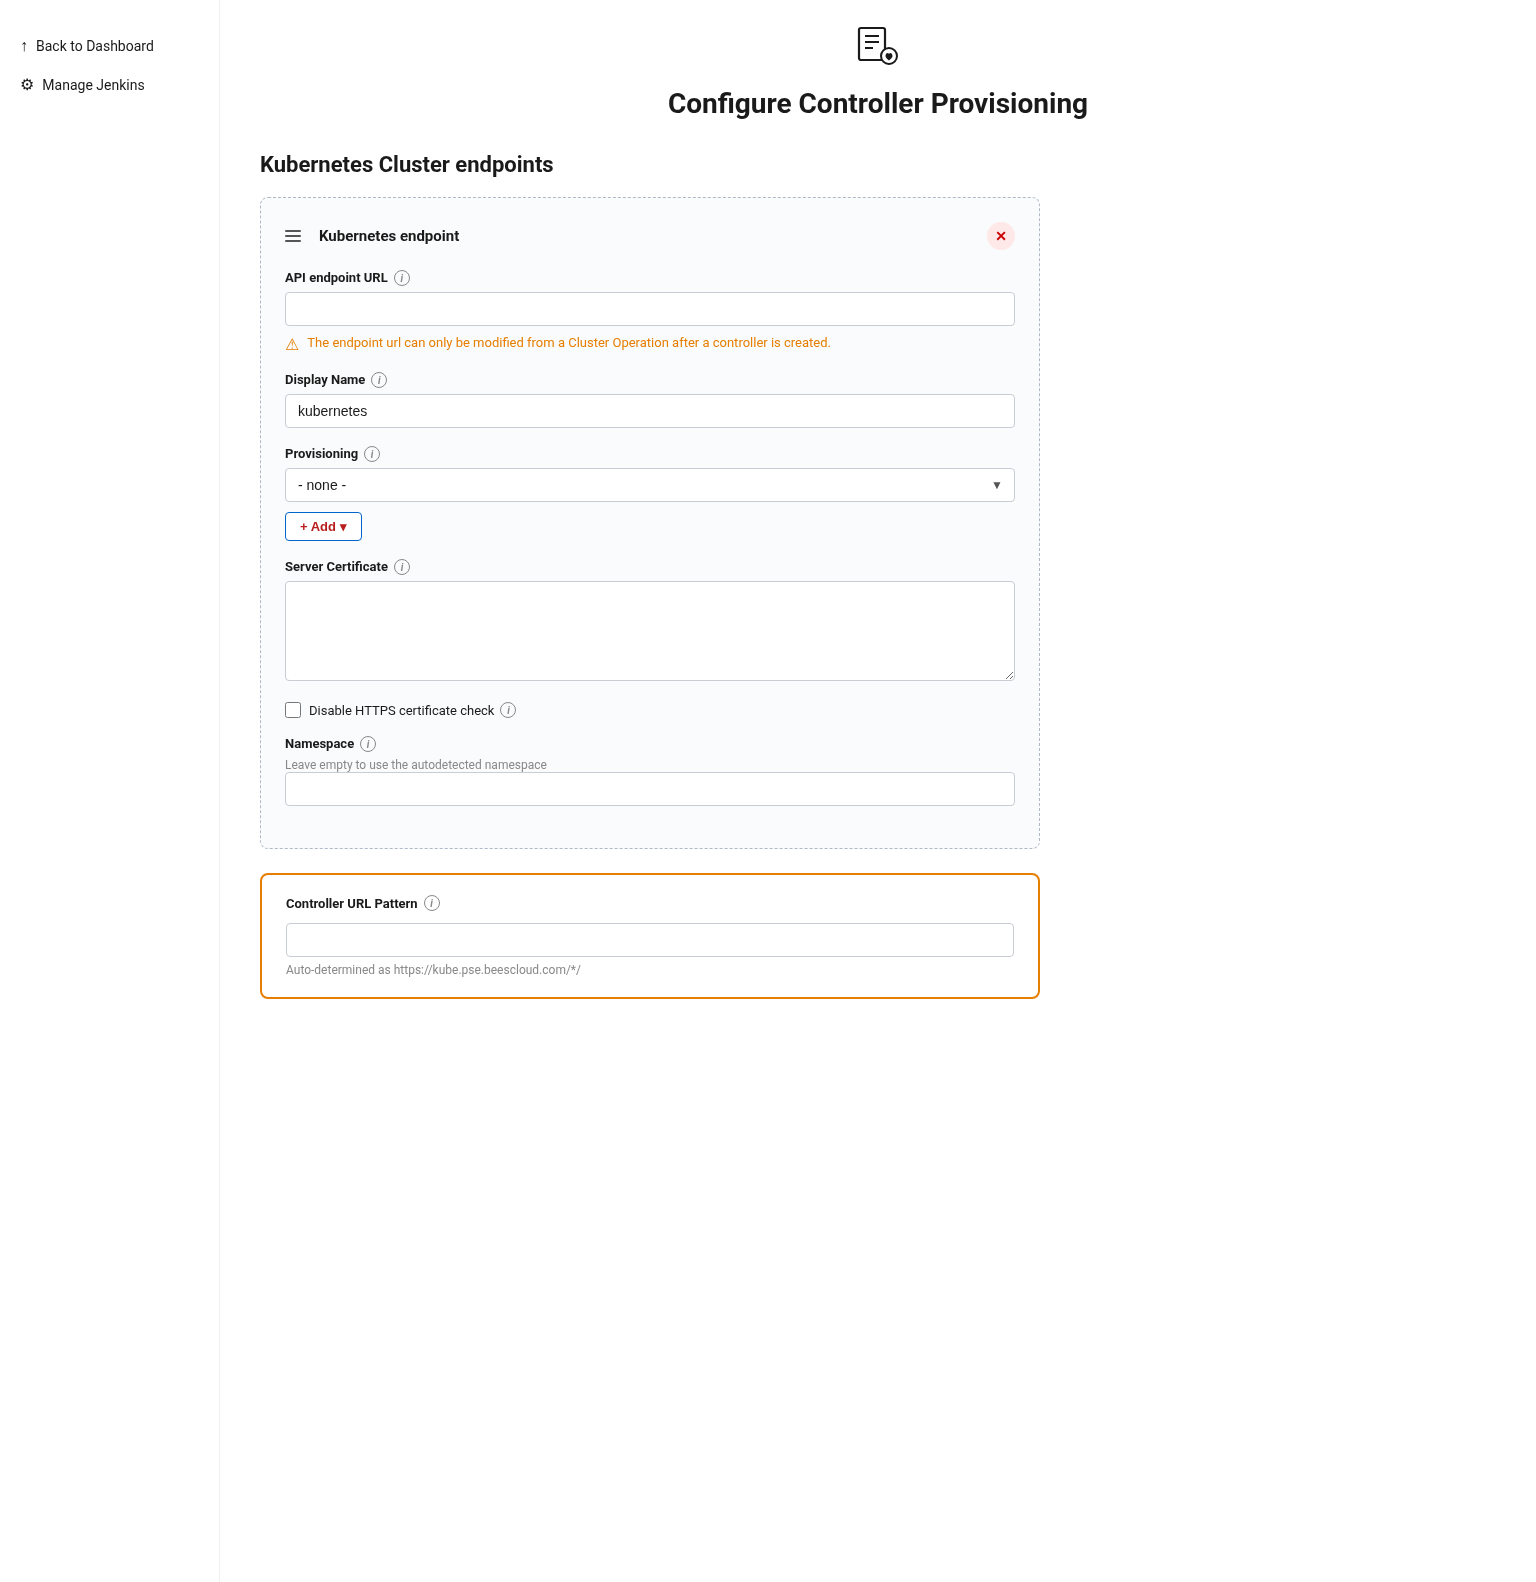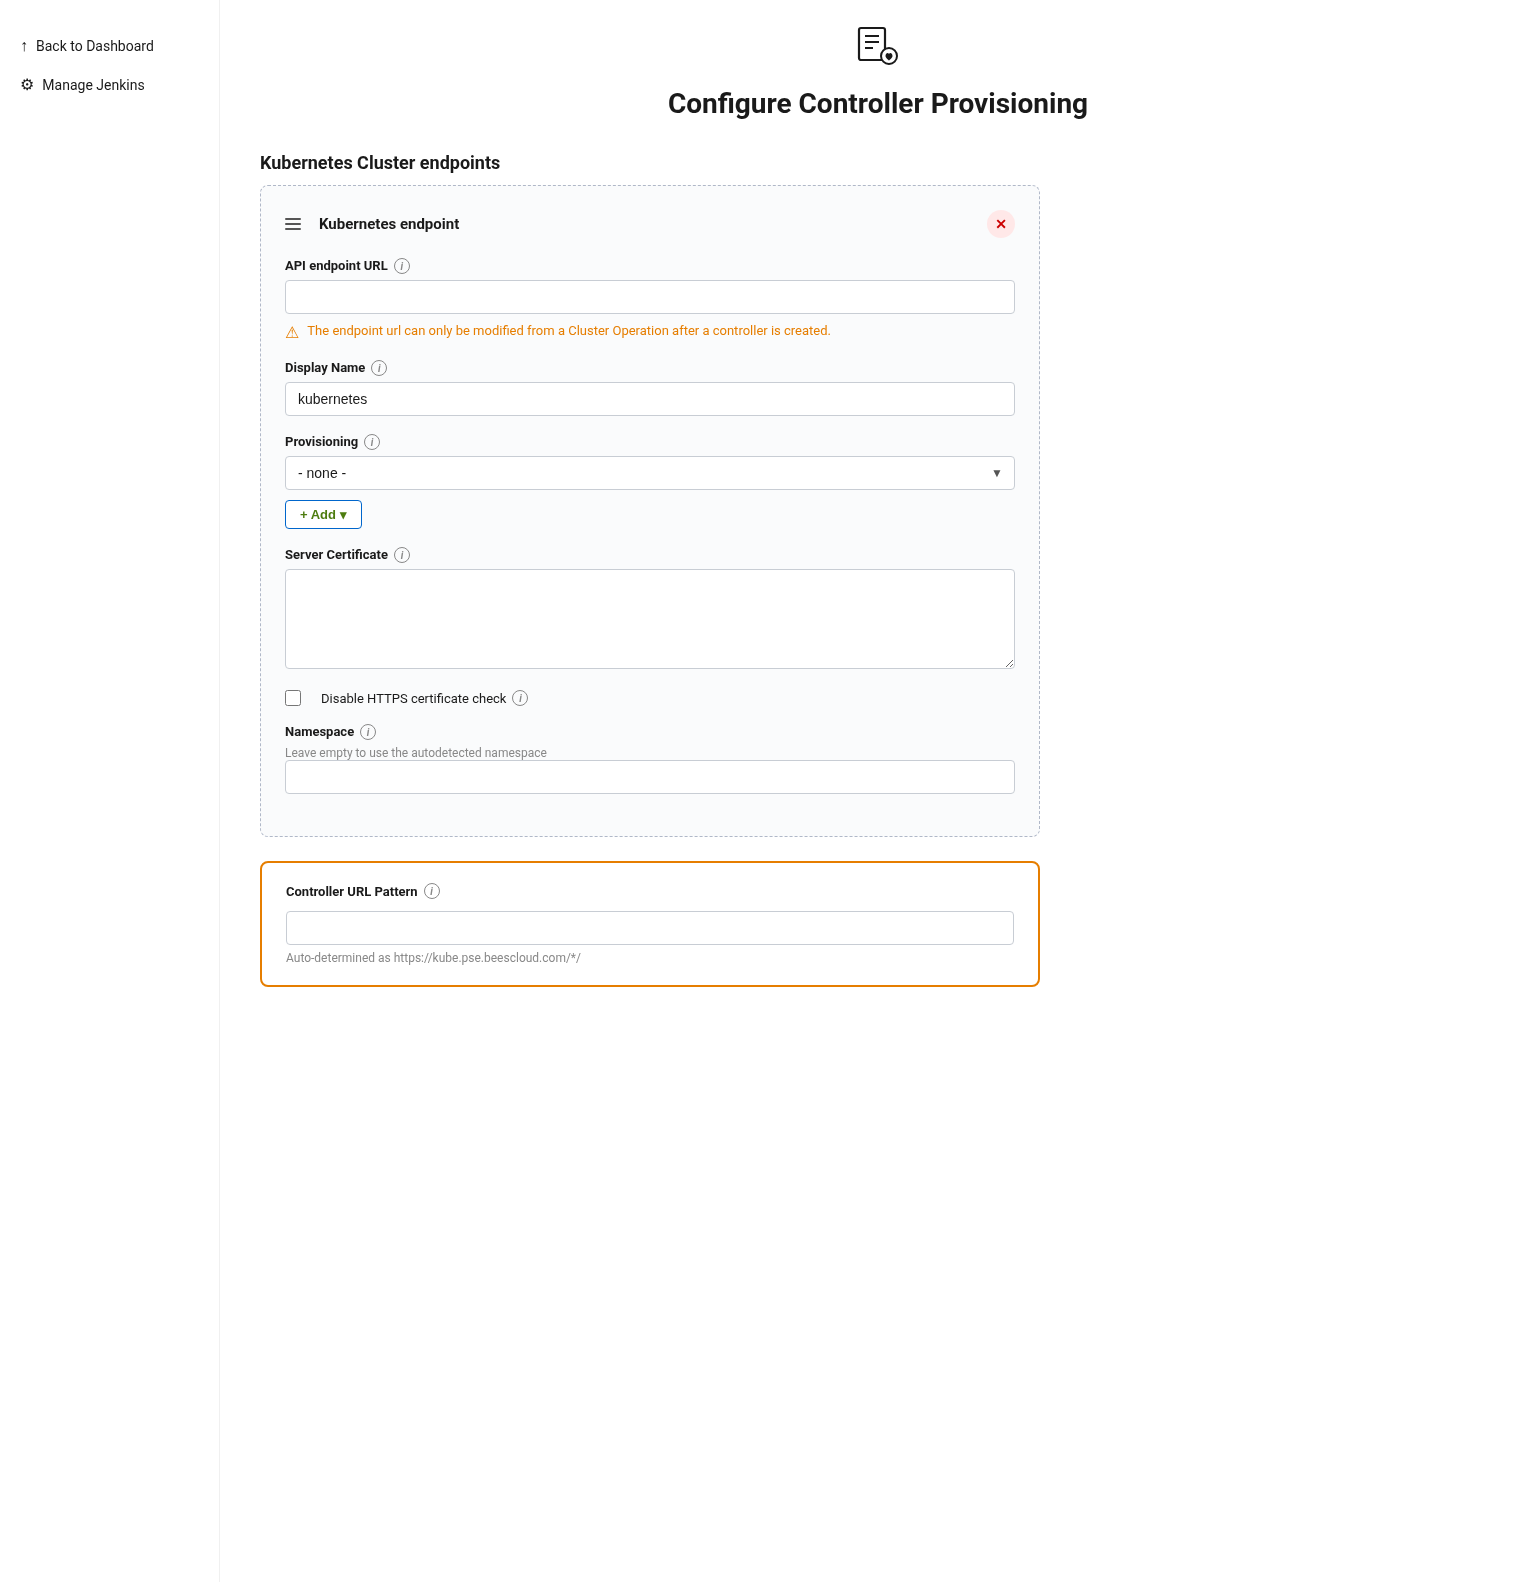--- a/index.html
+++ b/index.html
@@ -48,23 +48,23 @@
       font-size: 36px;
       color: #1a1a1a;
       position: relative;
     }
     .page-title {
       font-size: 28px;
       font-weight: 700;
       color: #1a1a1a;
     }
     .section-title {
-      font-size: 18px;
-      font-weight: 700;
-      margin-bottom: 12px;
+      font-size: 22px;
+      font-weight: 700;
+      margin-bottom: 20px;
     }
     .endpoint-card {
       border: 1.5px dashed #b0b8c8;
       border-radius: 8px;
       padding: 24px;
       margin-bottom: 24px;
       background: #fafbfc;
       max-width: 780px;
     }
     .card-header {
@@ -203,30 +203,30 @@
       font-size: 12px;
     }
     .add-btn {
       display: inline-flex;
       align-items: center;
       gap: 4px;
       padding: 6px 14px;
       border: 1.5px solid #0066cc;
       border-radius: 4px;
       background: #fff;
-      color: #4d7c0f;
+      color: #b91c1c;
       font-size: 13px;
       font-weight: 600;
       cursor: pointer;
       margin-top: 10px;
     }
     .checkbox-row {
       display: flex;
       align-items: center;
-      gap: 20px;
+      gap: 8px;
       margin-bottom: 18px;
     }
     .checkbox-input {
       width: 16px;
       height: 16px;
       border: 1.5px solid #aaa;
       border-radius: 2px;
       background: #fff;
       cursor: pointer;
       flex-shrink: 0;

